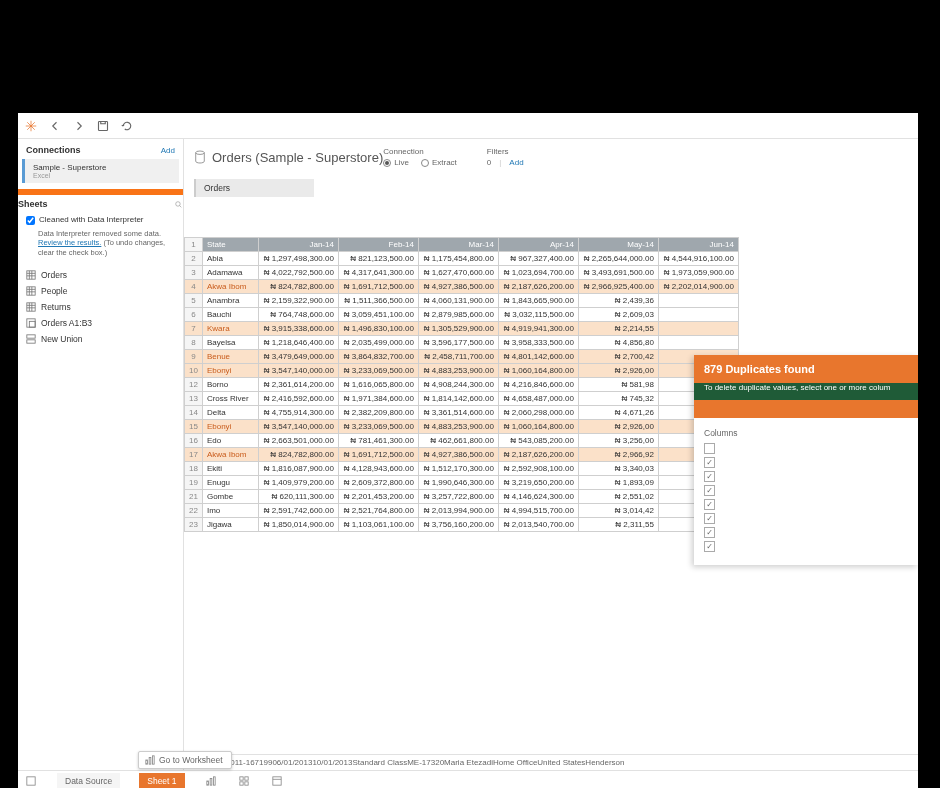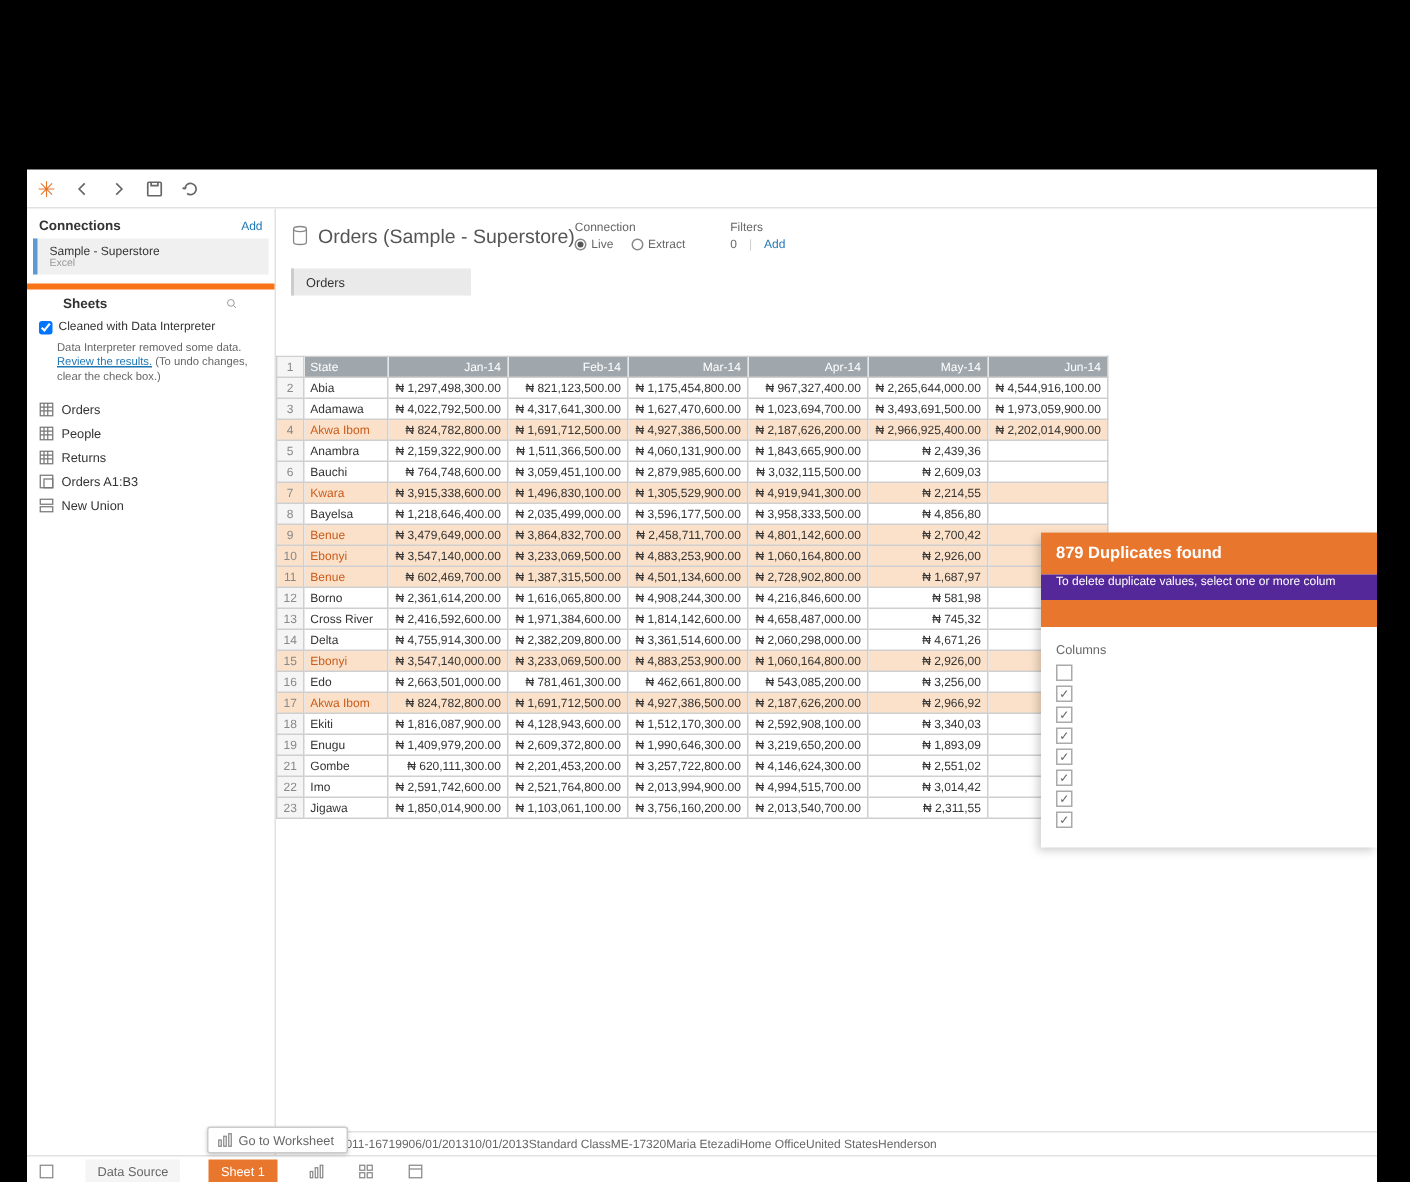--- a/index.html
+++ b/index.html
@@ -8,21 +8,21 @@
 .topbar { height: 26px; border-bottom: 1px solid #e1e1e1; display: flex; align-items: center; padding: 0 6px; gap: 10px; }
 .topbar .icon-btn { width: 14px; height: 14px; display: flex; align-items: center; justify-content: center; color: #666; cursor: pointer; }
 .topbar svg { width: 12px; height: 12px; stroke: #666; fill: none; stroke-width: 1.5; }
 .logo svg { stroke: #E8762D; fill: #E8762D; }
 .main { flex: 1; display: flex; overflow: hidden; }
 .sidebar { width: 166px; border-right: 1px solid #e1e1e1; display: flex; flex-direction: column; }
 .side-head { display: flex; justify-content: space-between; align-items: center; padding: 6px 8px 4px; font-weight: bold; font-size: 9px; }
 .side-head .add { color: #1f77b4; font-weight: normal; cursor: pointer; font-size: 8px; }
 .conn-item { background: #f0f0f0; padding: 4px 8px; border-left: 3px solid #5a9bd4; font-size: 8px; margin: 0 4px 6px; }
 .conn-item .sub { color: #999; font-size: 7px; }
-.sheets-head { display: flex; justify-content: space-between; align-items: center; padding: 4px 24px; font-weight: bold; border-top: 4px solid #f97316; font-size: 9px; }
+.sheets-head { display: flex; justify-content: space-between; align-items: center; padding: 4px 0; font-weight: bold; border-top: 6px solid #f97316; font-size: 9px; }
 .sheets-head svg { width: 9px; height: 9px; stroke: #888; fill: none; }
 .interp { padding: 2px 8px 4px; font-size: 8px; display: flex; align-items: flex-start; gap: 4px; }
 .interp input { margin-top: 1px; width: 9px; height: 9px; }
 .interp-note { padding: 0 8px 6px 20px; font-size: 7.5px; color: #666; line-height: 1.25; }
 .interp-note a { color: #1f77b4; text-decoration: underline; }
 .sheet-list { padding: 4px 0; }
 .sheet-list .row { padding: 3px 8px; display: flex; align-items: center; gap: 5px; font-size: 8.5px; cursor: pointer; }
 .sheet-list svg { width: 10px; height: 10px; stroke: #777; fill: none; stroke-width: 1; }
 .canvas { flex: 1; display: flex; flex-direction: column; overflow: hidden; position: relative; }
 .ds-header { padding: 8px 10px; display: flex; align-items: center; justify-content: flex-start; }
@@ -51,21 +51,21 @@
 .status { border-top: 1px solid #e1e1e1; padding: 3px 8px; display: flex; font-size: 8px; color: #666; overflow: hidden; white-space: nowrap; }
 .bottom-tabs { height: 20px; border-top: 1px solid #e1e1e1; display: flex; align-items: center; gap: 19px; padding: 0 6px; font-size: 8.5px; }
 .bottom-tabs .tab { padding: 3px 8px; cursor: pointer; color: #666; background: #f5f5f5; }
 .bottom-tabs .tab.active { background: #E8762D; color: #fff; }
 .bottom-tabs .ic { width: 14px; height: 14px; display: flex; align-items: center; justify-content: center; }
 .bottom-tabs svg { width: 10px; height: 10px; stroke: #888; fill: none; }
 .go-pill { position: absolute; bottom: 21px; left: 120px; background: #fff; border: 1px solid #ccc; border-radius: 2px; padding: 3px 8px 3px 6px; font-size: 8.5px; color: #666; display: flex; align-items: center; gap: 4px; box-shadow: 0 1px 3px rgba(0,0,0,0.2); }
 .go-pill svg { width: 10px; height: 10px; stroke: #888; fill: none; }
 .dup-panel { position: absolute; top: 216px; right: 0; width: 224px; background: #fff; box-shadow: -2px 2px 6px rgba(0,0,0,0.2); font-size: 9px; z-index: 10; }
 .dup-head { background: #E8762D; color: #fff; padding: 8px 10px; font-weight: bold; font-size: 11px; }
-.dup-sub { background: #4c1d95; color: #fff; padding: 0 10px 8px; font-size: 8px; opacity: 0.95; }
+.dup-sub { background: #14532d; color: #fff; padding: 0 10px 8px; font-size: 8px; opacity: 0.95; }
 .dup-stripe { background: #E8762D; height: 18px; }
 .dup-body { padding: 10px; }
 .dup-body .lbl { color: #666; font-size: 8.5px; margin-bottom: 5px; }
 .dup-body .chk { width: 11px; height: 11px; border: 1px solid #aaa; display: flex; align-items: center; justify-content: center; margin-bottom: 3px; color: #666; font-size: 8px; }
 .dup-body .chk.on::after { content: '✓'; }
 </style>
 </head>
 <body>
 
 <div class="app">
@@ -299,30 +299,20 @@
               <tr class="hl">
                 <td class="rownum">10</td>
                 <td class="state">Ebonyi</td>
                 <td class="val">₦ 3,547,140,000.00</td>
                 <td class="val">₦ 3,233,069,500.00</td>
                 <td class="val">₦ 4,883,253,900.00</td>
                 <td class="val">₦ 1,060,164,800.00</td>
                 <td class="val">₦ 2,926,00</td>
                 <td class="val"></td>
               </tr>
-              <tr class="hl">
-                <td class="rownum">11</td>
-                <td class="state">Benue</td>
-                <td class="val">₦ 602,469,700.00</td>
-                <td class="val">₦ 1,387,315,500.00</td>
-                <td class="val">₦ 4,501,134,600.00</td>
-                <td class="val">₦ 2,728,902,800.00</td>
-                <td class="val">₦ 1,687,97</td>
-                <td class="val"></td>
-              </tr>
               <tr>
                 <td class="rownum">12</td>
                 <td class="state">Borno</td>
                 <td class="val">₦ 2,361,614,200.00</td>
                 <td class="val">₦ 1,616,065,800.00</td>
                 <td class="val">₦ 4,908,244,300.00</td>
                 <td class="val">₦ 4,216,846,600.00</td>
                 <td class="val">₦ 581,98</td>
                 <td class="val"></td>
               </tr>

